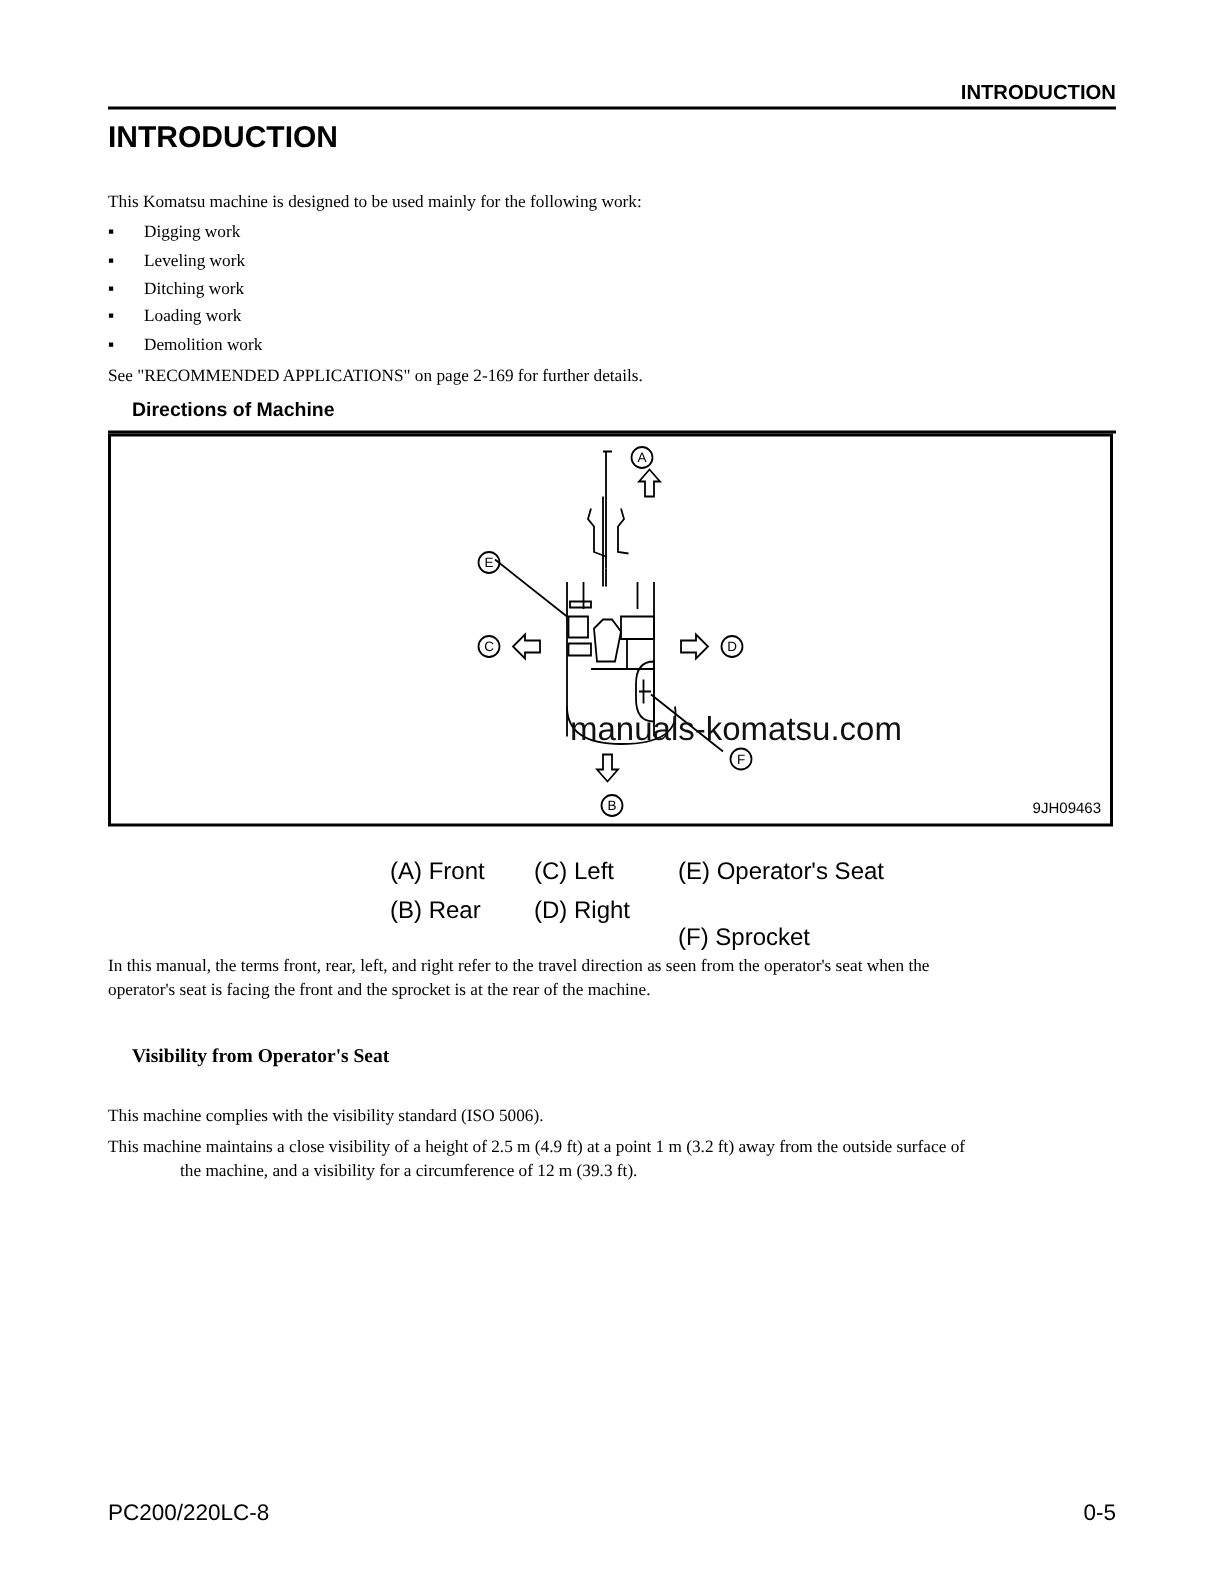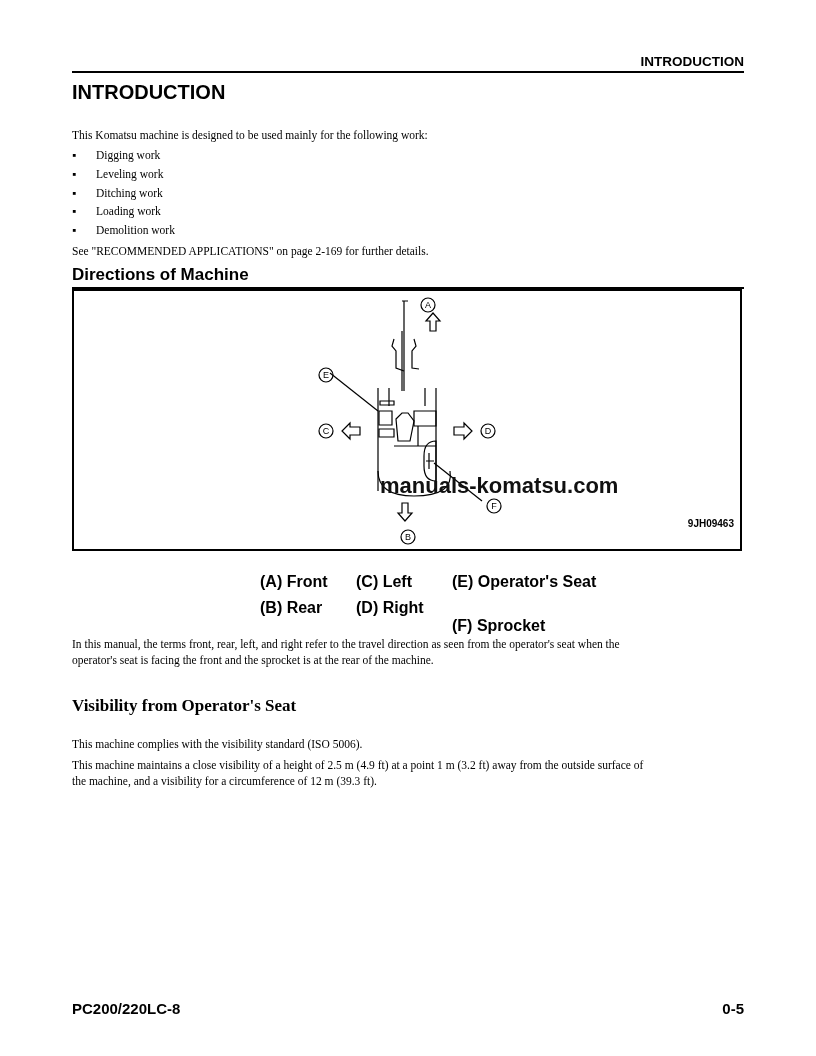--- a/index.html
+++ b/index.html
@@ -1,28 +1,28 @@
 <!DOCTYPE html>
 <html><head>
 <meta charset="utf-8">
 <style>
   html, body { margin:0; padding:0; background:#fff; }
   body { width:816px; height:1056px; position:relative; overflow:hidden; color:#000; }
-  .sans { font-family: "Liberation Sans", sans-serif; font-weight: bold; }
+  .sans { font-family: "Liberation Sans", sans-serif; }
   .serif { font-family: "Liberation Serif", serif; }
   .running-head { position:absolute; right:72px; top:54px; font-size:13.5px; font-weight:bold; }
   .rule { position:absolute; left:72px; right:72px; height:2px; background:#000; }
   .h1 { position:absolute; left:72px; top:81px; font-size:20px; font-weight:bold; }
   .p { position:absolute; left:72px; font-size:11.5px; line-height:17px; }
   .bullets { position:absolute; left:72px; top:149px; margin:0; padding:0; list-style:none; font-size:11.5px; }
   .bullets li { height:18.8px; display:flex; }
   .bullets .dot { width:24px; }
-  .h2 { position:absolute; left:72px; font-size:17px; font-weight:bold; }
+  .h2 { position:absolute; left:88px; font-size:13px; font-weight:bold; }
   .figure { position:absolute; left:72px; top:289px; width:670px; height:262px; border:2px solid #000; box-sizing:border-box; }
-  .fig-code { position:absolute; right:6px; bottom:20px; font-size:10px; }
+  .fig-code { position:absolute; right:6px; bottom:4px; font-size:10px; }
   .legend { position:absolute; font-size:16px; }
   .footer { position:absolute; top:1000px; font-size:15px; }
   .watermark { position:absolute; left:306px; top:182px; font-size:22px; color:#111; }
 </style>
 </head>
 <body>
 
 <div class="running-head sans">INTRODUCTION</div>
 <div class="rule" style="top:71px;"></div>
 
@@ -120,16 +120,16 @@
 <div class="legend sans" style="left:356px;top:599px;">(D) Right</div>
 <div class="legend sans" style="left:452px;top:617px;text-align:center;">(F) Sprocket</div>
 
 <div class="p serif" style="top:636px;">In this manual, the terms front, rear, left, and right refer to the travel direction as seen from the operator's seat when the</div>
 <div class="p serif" style="top:652px;">operator's seat is facing the front and the sprocket is at the rear of the machine.</div>
 
 <div class="h2 sans" style="top:696px;font-family:Liberation Serif, serif;">Visibility from Operator's Seat</div>
 
 <div class="p serif" style="top:736px;">This machine complies with the visibility standard (ISO 5006).</div>
 <div class="p serif" style="top:757px;">This machine maintains a close visibility of a height of 2.5 m (4.9 ft) at a point 1 m (3.2 ft) away from the outside surface of</div>
-<div class="p serif" style="top:773px;">the machine, and a visibility for a circumference of 12 m (39.3 ft).</div>
+<div class="p serif" style="top:773px;margin-left:48px;">the machine, and a visibility for a circumference of 12 m (39.3 ft).</div>
 
 <div class="footer sans" style="left:72px;">PC200/220LC-8</div>
 <div class="footer sans" style="right:72px;">0-5</div>
 
 </body></html>

